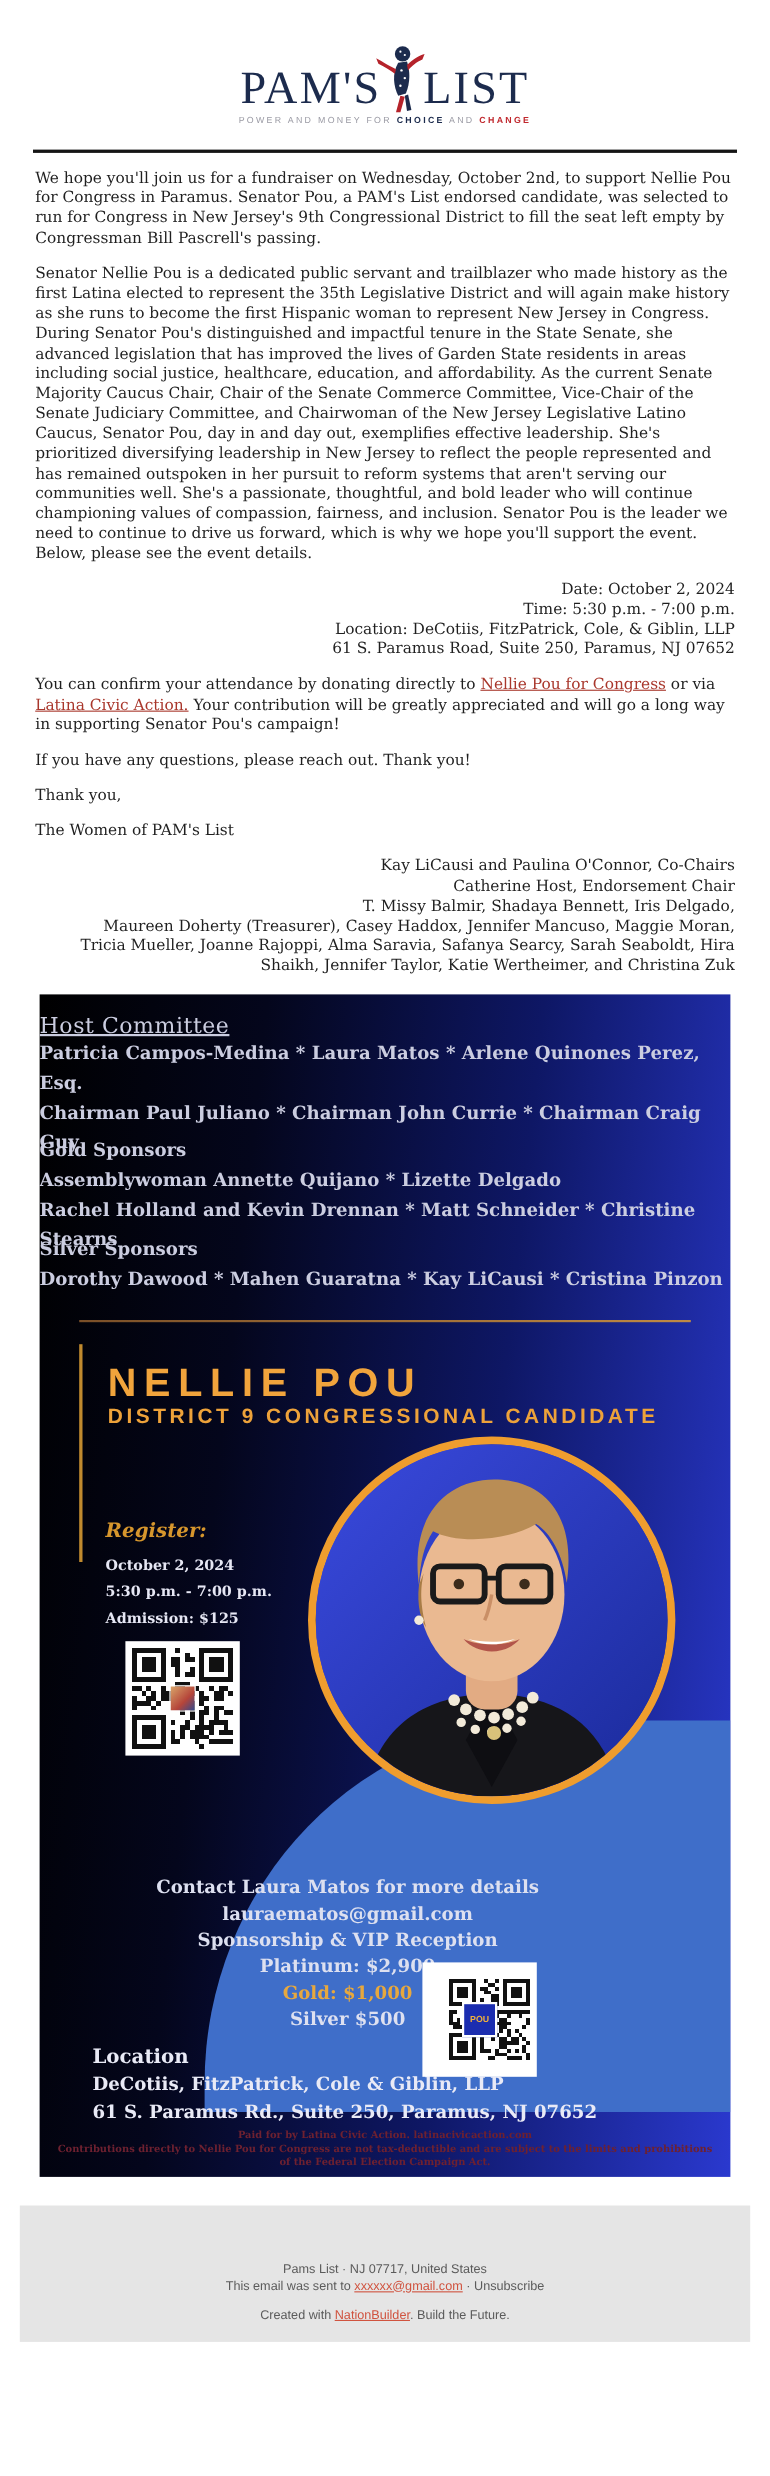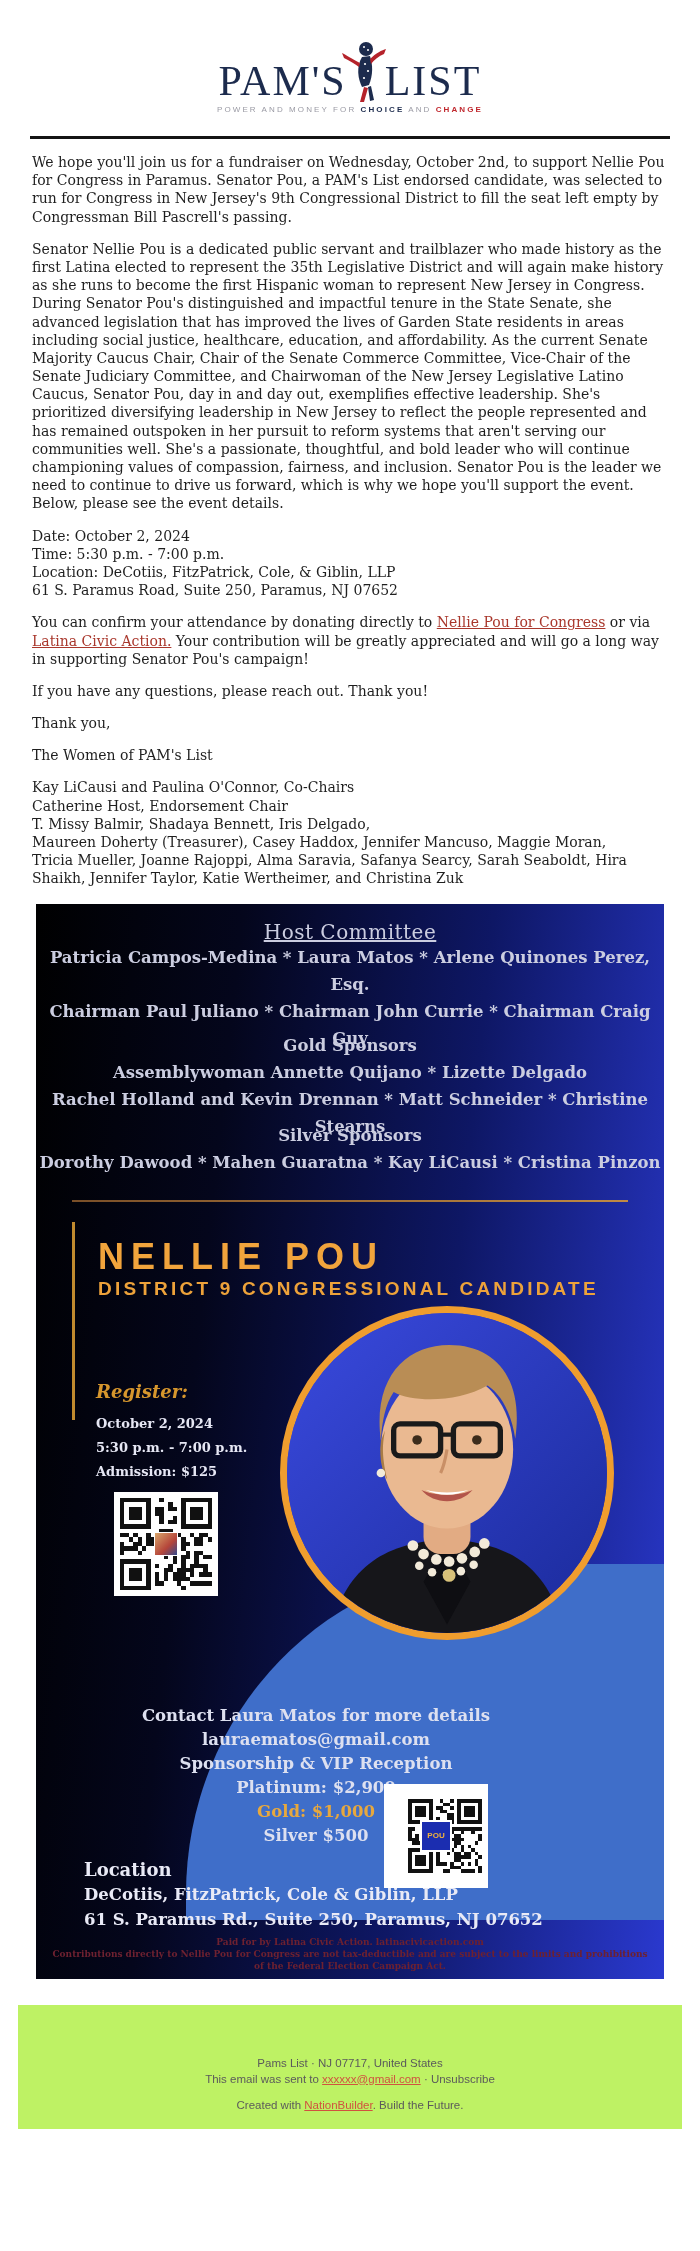--- a/index.html
+++ b/index.html
@@ -11,29 +11,29 @@
   
   .logo-wrap{padding-top:36px;text-align:center;}
   .logo-row{display:flex;align-items:flex-end;justify-content:center;}
   .brand{font-family:"Liberation Serif","DejaVu Serif",serif;font-size:42px;letter-spacing:2px;color:#1c2b4d;line-height:1;}
   .logo-fig{margin:0 -2px -2px -6px;position:relative;top:4px;}
   .tagline{margin-top:3px;font-family:"Liberation Sans",sans-serif;font-size:8px;letter-spacing:2.1px;color:#9a9aa4;}
   .tagline .navy{color:#1c2b4d;font-weight:bold;}
   .tagline .red{color:#c0272d;font-weight:bold;}
   .toprule{width:640px;border:none;border-top:3px solid #141414;margin:22px auto 0;}
 
-  .center{text-align:left;}
+  .center{text-align:right;}
   .body-link{color:#a9372c;text-decoration:underline;}
 
   
   .flyer{position:relative;width:628px;height:1075px;margin:16px auto 0;overflow:hidden;
          background:linear-gradient(96deg,#000000 0%,#04061c 28%,#0e1765 62%,#2a39cf 100%);
          font-family:"DejaVu Serif",serif;}
   .fab{position:absolute;}
-  .committee{left:0;right:0;text-align:center;color:#cbcde0;}
+  .committee{left:0;right:0;text-align:left;color:#cbcde0;}
   .committee .ttl{font-size:20px;text-decoration:underline;letter-spacing:.5px;}
   .committee .ln{font-size:16.5px;font-weight:bold;line-height:27px;}
   .committee .ln:first-of-type{margin-top:8px;}
   .goldline{left:36px;width:556px;height:2px;background:linear-gradient(90deg,#7a4f28,#c08a44);top:296px;}
   .vline{left:36px;top:318px;width:3px;height:198px;background:#c08a2e;}
   .cand-name{left:62px;top:332px;font-family:"Liberation Sans",sans-serif;font-weight:bold;font-size:36px;letter-spacing:7px;color:#f1a43c;}
   .cand-title{left:62px;top:374px;font-family:"Liberation Sans",sans-serif;font-weight:bold;font-size:19px;letter-spacing:3.2px;color:#eda23a;}
   .photo{left:244px;top:402px;width:334px;height:334px;border-radius:50%;border:7px solid #ef9d2e;box-sizing:border-box;overflow:hidden;z-index:3;background:linear-gradient(135deg,#3a4ade,#1a2a9a);}
   .reg-label{left:60px;top:477px;font-style:italic;font-weight:bold;font-size:18px;color:#d6962d;}
   .reg-lines{left:60px;top:508px;color:#e6e7f4;font-weight:bold;font-size:13px;line-height:24px;}
@@ -47,21 +47,21 @@
   .qr2 .qr-center{width:28px;height:28px;background:#1b2db0;color:#f0b13c;font-family:"Liberation Sans",sans-serif;font-size:8px;font-weight:bold;display:flex;align-items:center;justify-content:center;border:2px solid #fff;}
   .contact{left:0;top:800px;width:560px;text-align:center;color:#dde0f0;font-weight:bold;font-size:16.5px;line-height:24px;z-index:2;}
   .contact .goldtxt{color:#e7a83e;}
   .contact a{color:inherit;text-decoration:none;}
   .loc{left:48px;top:953px;color:#e9eaf6;font-weight:bold;z-index:2;line-height:25px;}
   .loc .ttl{font-size:18px;}
   .loc .ln{font-size:16.5px;}
   .fineprint{left:0;right:0;top:1032px;text-align:center;color:#6e2130;font-size:9px;line-height:12px;font-weight:bold;z-index:2;}
 
   
-  .footer{width:664px;margin:26px auto 0;background:#bef264;padding:50px 20px 16px;box-sizing:border-box;text-align:center;
+  .footer{width:664px;margin:26px auto 0;background:#e5e5e5;padding:50px 20px 16px;box-sizing:border-box;text-align:center;
           font-family:"Liberation Sans",sans-serif;font-size:11.5px;color:#5b5b5b;line-height:16px;}
   .footer a.redlink{color:#d0533f;text-decoration:underline;}
   .footer a.plain{color:#5b5b5b;text-decoration:none;}
   .footer .created{margin-top:10px;}
 </style>
 </head>
 <body>
 
 <div class="logo-wrap">
   <div class="logo-row">

